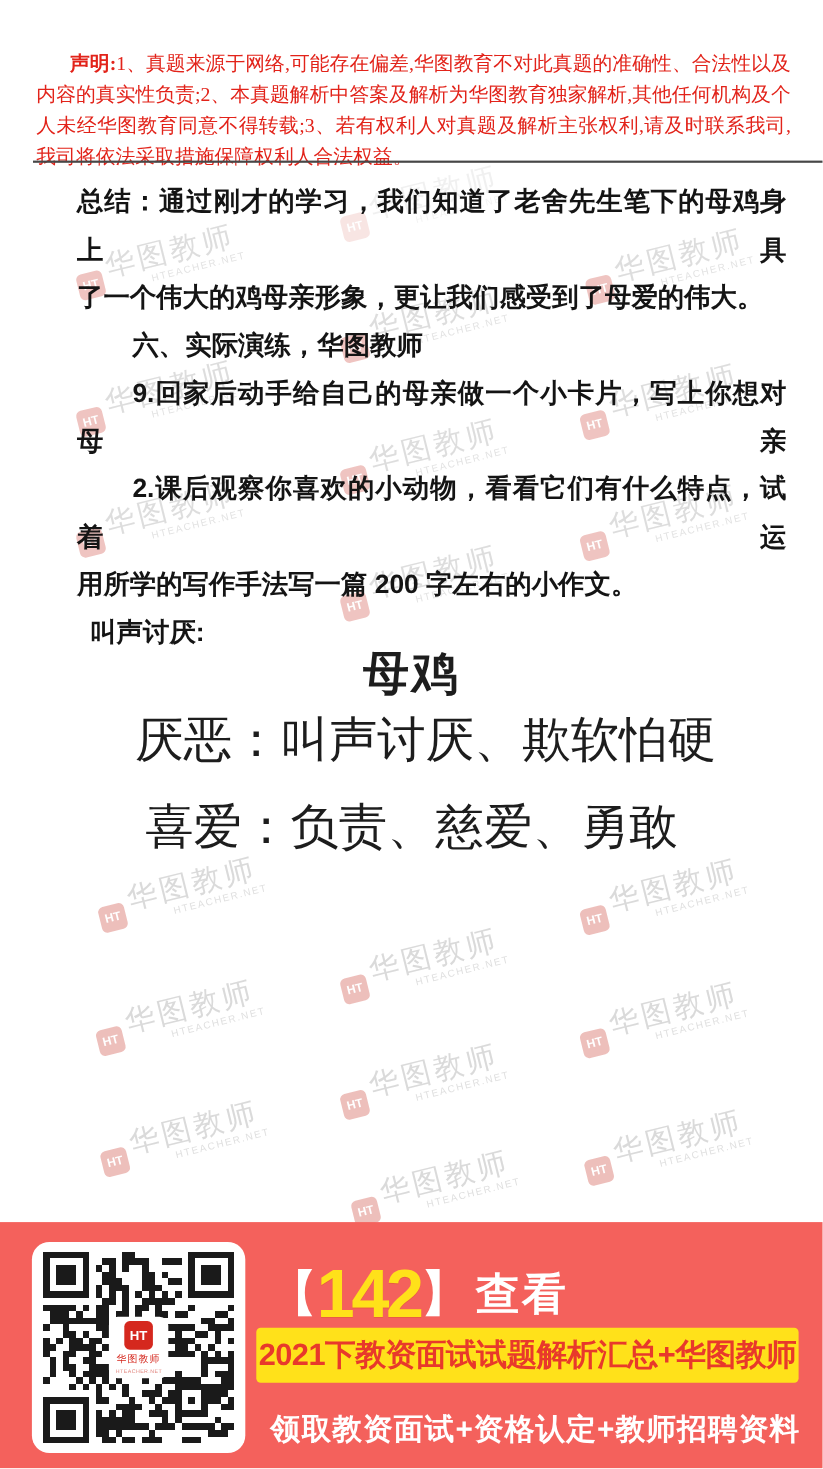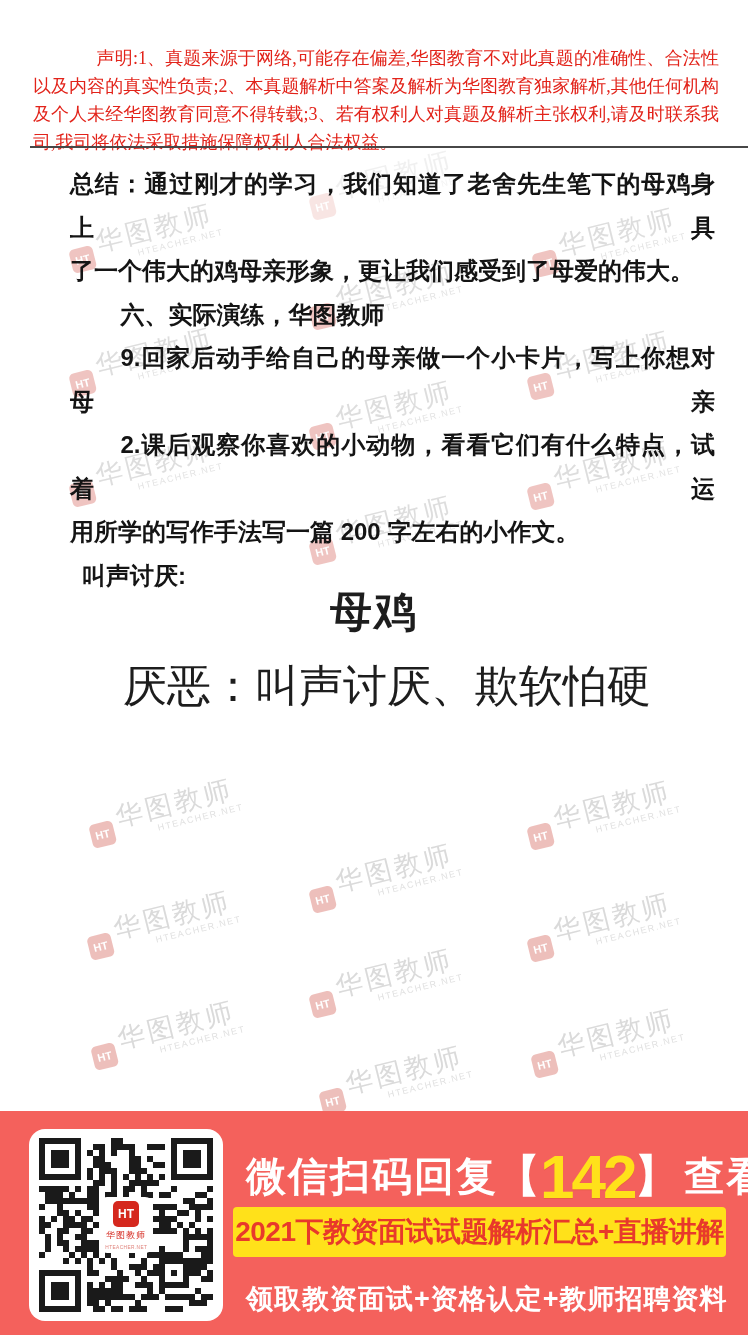--- a/index.html
+++ b/index.html
@@ -2,32 +2,32 @@
 <html><head>
 <meta charset="utf-8">
 <style>
   html,body{margin:0;padding:0;background:#ffffff;}
   .page{position:relative;width:748px;height:1335px;background:#ffffff;overflow:hidden;
         font-family:"Liberation Sans",sans-serif;}
   
   .disclaimer{position:absolute;left:33px;top:44px;width:686px;margin:0;
     font-family:"Liberation Serif",serif;font-size:18px;line-height:28px;
     color:#e2231a;text-align:justify;text-indent:1.7em;z-index:2;}
-  .d-label{font-weight:normal;margin-left:33px;}
+  .d-label{font-weight:bold;}
   .divider{position:absolute;left:30px;top:146px;width:718px;height:2px;background:#474747;z-index:2;}
   
   .body-text{position:absolute;left:33px;top:162px;width:682px;z-index:2;
     font-size:24px;font-weight:bold;color:#141414;line-height:43.5px;}
   .bline{white-space:nowrap;margin-left:37px;}
   .bline.just{white-space:normal;text-align:justify;text-align-last:justify;}
   
   .board-title,.board-l1,.board-l2{position:absolute;left:0;right:0;text-align:center;
     font-family:"Liberation Serif",serif;color:#1d1d1d;z-index:2;}
   .board-title{top:584px;font-size:42px;font-weight:bold;letter-spacing:2px;}
-  .board-l1{top:657px;font-size:44px;padding-left:26px;}
+  .board-l1{top:643px;font-size:44px;padding-left:26px;}
   .board-l2{top:722px;font-size:44px;}
   
   #wm-layer{position:absolute;inset:0;z-index:1;pointer-events:none;}
   .wm{position:absolute;display:flex;align-items:flex-end;gap:5px;
       transform:rotate(-14deg);transform-origin:left bottom;}
   .wm-logo{width:24px;height:24px;background:#e08b84;color:#fff;border-radius:5px;
       display:flex;align-items:center;justify-content:center;
       font-size:11px;font-weight:bold;letter-spacing:0;}
   .wm-col{display:flex;flex-direction:column;align-items:flex-start;}
   .wm-name{font-size:27px;line-height:27px;color:#bdbdbd;letter-spacing:3px;white-space:nowrap;}
@@ -69,20 +69,21 @@
       <div class="bline" style="text-indent: 0em;">了一个伟大的鸡母亲形象，更让我们感受到了母爱的伟大。</div>
       <div class="bline" style="text-indent: 2.1em;">六、实际演练，华图教师</div>
       <div class="bline just" style="text-indent: 2.1em;">9.回家后动手给自己的母亲做一个小卡片，写上你想对母亲</div>
       <div class="bline just" style="text-indent: 2.1em;">2.课后观察你喜欢的小动物，看看它们有什么特点，试着运</div>
       <div class="bline" style="text-indent: 0em;">用所学的写作手法写一篇 200 字左右的小作文。</div>
       <div class="bline" style="text-indent: 0.5em;">叫声讨厌:</div>
     </div>
 
   <div class="board-title">母鸡</div>
   <div class="board-l1">厌恶：叫声讨厌、欺软怕硬</div>
+  <div class="board-l2">喜爱：负责、慈爱、勇敢</div>
 
   <div id="wm-layer">
       <div class="wm" style="left: 314px; top: 183px; opacity: 0.22;">
         <span class="wm-logo">HT</span>
         <span class="wm-col">
           <span class="wm-name">华图教师</span>
           <span class="wm-domain">HTEACHER.NET</span>
         </span>
       </div>
       <div class="wm" style="left: 74px; top: 236px; opacity: 0.5;">
@@ -606,23 +607,22 @@
           <rect x="22" y="28" width="1" height="1"></rect>
           <rect x="23" y="28" width="1" height="1"></rect>
         </svg>
       <div class="qr-logo">
         <div class="qr-logo-mark">HT</div>
         <div class="qr-logo-name">华图教师</div>
         <div class="qr-logo-domain">HTEACHER.NET</div>
       </div>
     </div>
     <div class="b-line1">
-      <span class="b-prefix">微信扫码回复</span>
       <span class="b-bracket">【</span>
       <span class="b-code">142</span>
       <span class="b-bracket">】</span>
       <span class="b-suffix">查看</span>
     </div>
-    <div class="b-highlight">2021下教资面试试题解析汇总+直播讲解</div>
+    <div class="b-highlight">2021下教资面试试题解析汇总+华图教师</div>
     <div class="b-line3">领取教资面试+资格认定+教师招聘资料</div>
   </div>
 
 </div>
 
 </body></html>

